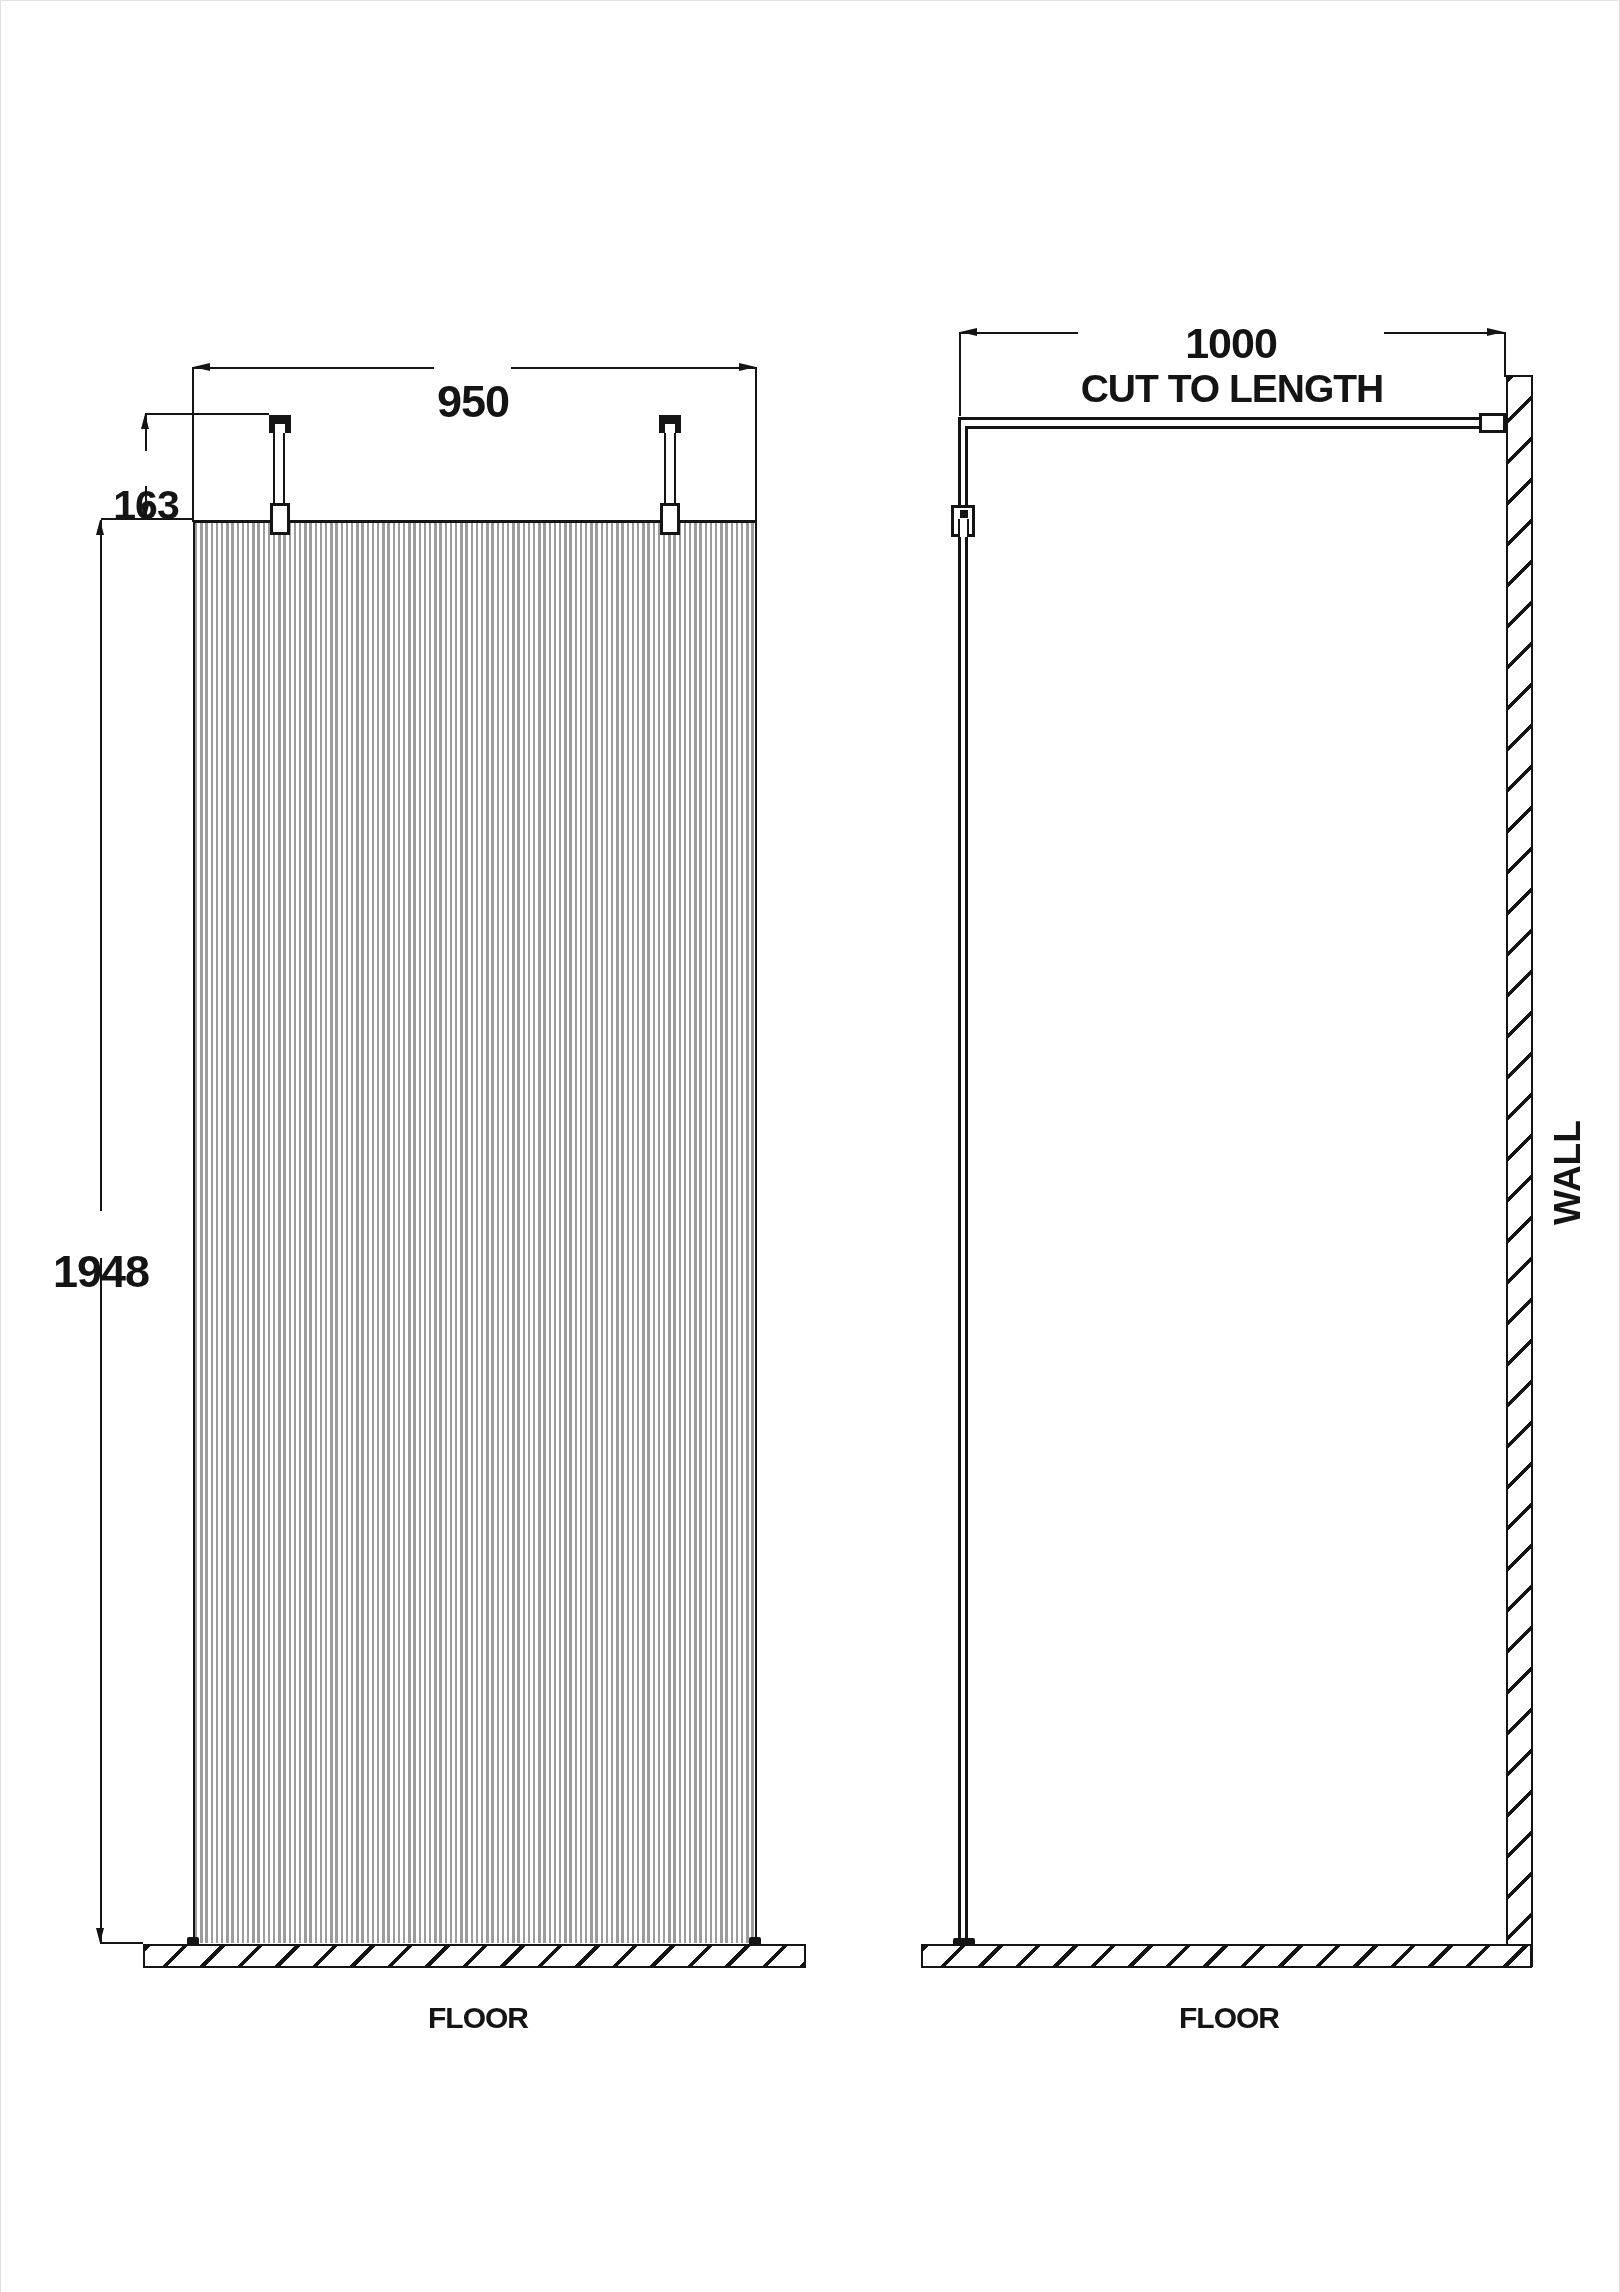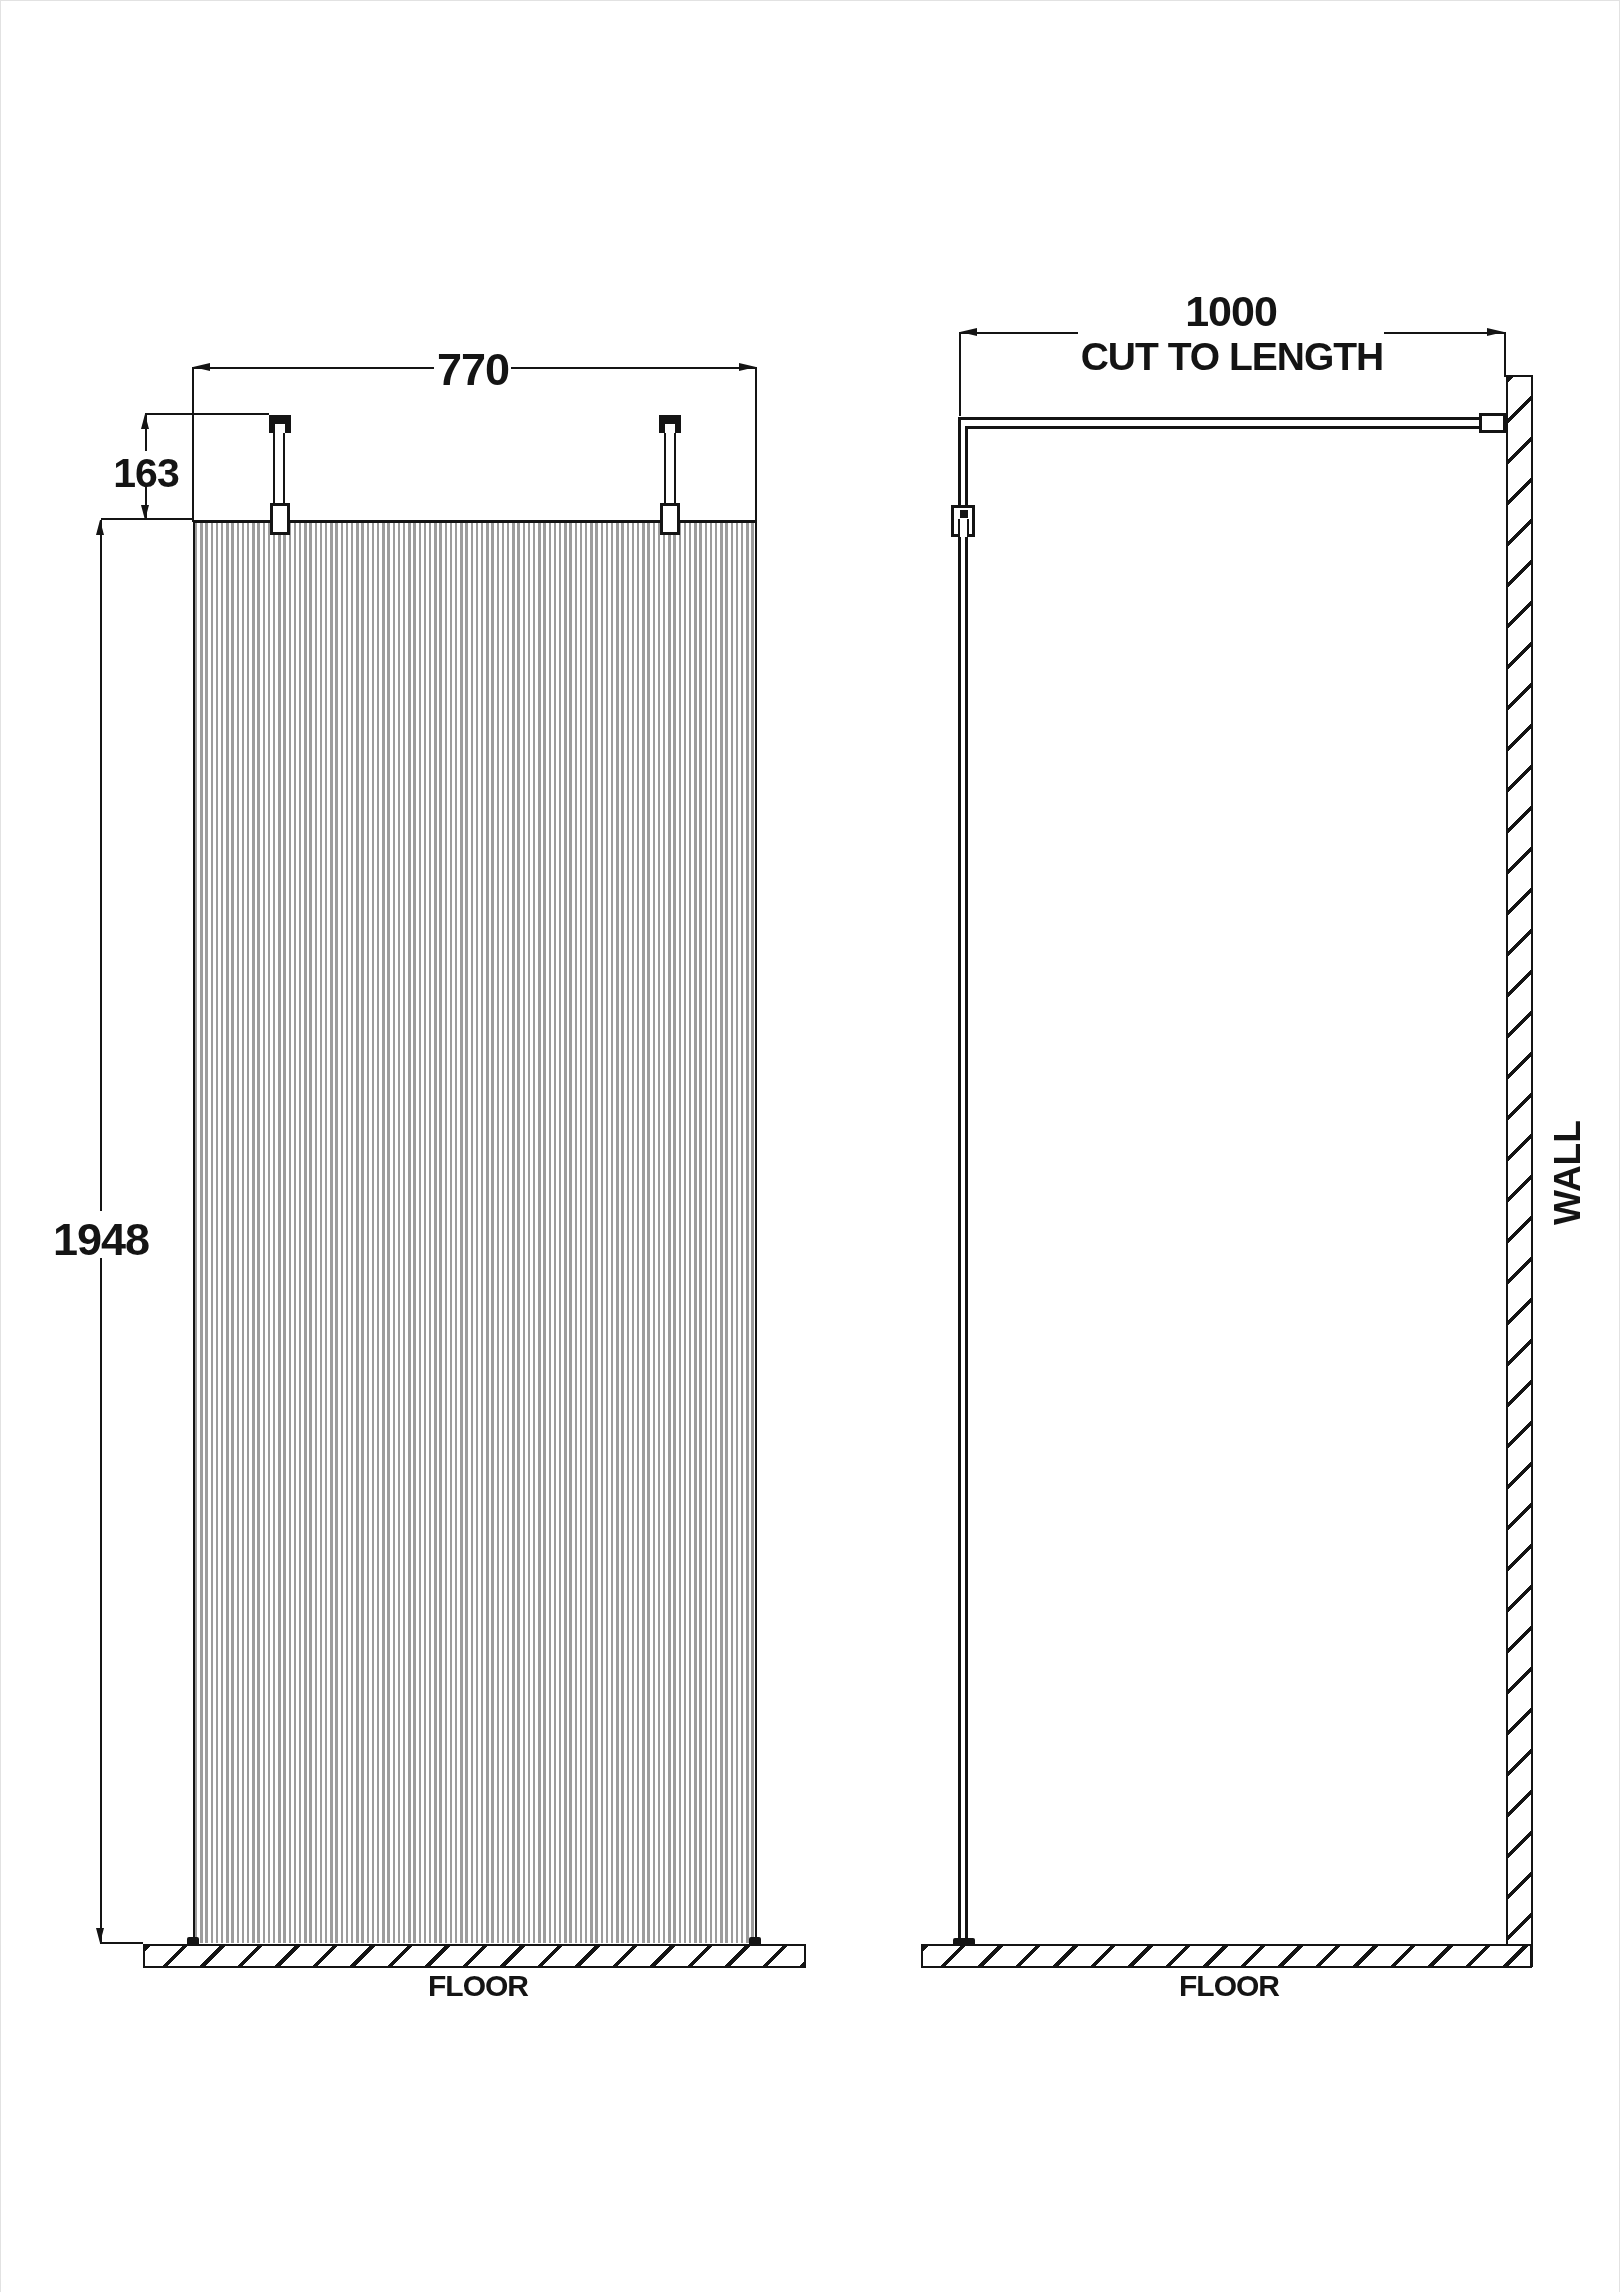--- a/index.html
+++ b/index.html
@@ -9,20 +9,21 @@
     background:#ffffff;
     box-shadow:inset 0 0 0 1px #e2e2e2;
     font-family:"Liberation Sans", sans-serif;
     overflow:hidden;
   }
   .line{position:absolute;background:#141414;}
   .lbl{
     position:absolute;font-weight:bold;color:#141414;
     text-align:center;line-height:1;white-space:nowrap;
     letter-spacing:-1px;
+    margin-top:32px;
   }
   .arr{position:absolute;width:0;height:0;border-style:solid;}
   .arr.a-left {border-width:4.9px 17.6px 4.9px 0;border-color:transparent #141414 transparent transparent;}
   .arr.a-right{border-width:4.9px 0 4.9px 17.6px;border-color:transparent transparent transparent #141414;}
   .arr.a-up   {border-width:0 4.9px 15.7px 4.9px;border-color:transparent transparent #141414 transparent;}
   .arr.a-down {border-width:15.7px 4.9px 0 4.9px;border-color:#141414 transparent transparent transparent;}
   .hatch{
     position:absolute;background-color:#ffffff;
     border:2.9px solid #141414;box-sizing:border-box;
     background-image:repeating-linear-gradient(135deg,#141414 0 3.9px,transparent 3.9px 26.5px);
@@ -73,21 +74,21 @@
   <div class="cap" style="left:659px;top:415px;">
       <span class="notch"></span>
     </div>
 
   <div class="line" style="left:193px;top:367px;width:241px;height:2px;"></div>
   <div class="line" style="left:511px;top:367px;width:246px;height:2px;"></div>
   <div class="arr a-left" style="left:193px;top:363px;"></div>
   <div class="arr a-right" style="left:739px;top:363px;"></div>
   <div class="line" style="left:192px;top:367px;width:2px;height:155px;"></div>
   <div class="line" style="left:755px;top:367px;width:2px;height:153px;"></div>
-  <div class="lbl" style="left:424px;top:347px;width:98px;font-size:45px;">770</div>
+  <div class="lbl" style="left:424px;top:347px;width:98px;font-size:45px;">950</div>
 
   <div class="line" style="left:145px;top:414px;width:2px;height:37px;"></div>
   <div class="line" style="left:145px;top:486px;width:2px;height:34px;"></div>
   <div class="arr a-up" style="left:141px;top:414px;"></div>
   <div class="arr a-down" style="left:141px;top:505px;"></div>
   <div class="line" style="left:145px;top:413px;width:124px;height:2px;"></div>
   <div class="lbl" style="left:107px;top:453px;width:78px;font-size:41px;">163</div>
 
   <div class="line" style="left:100px;top:520px;width:2px;height:691px;"></div>
   <div class="line" style="left:100px;top:1258px;width:2px;height:686px;"></div>

